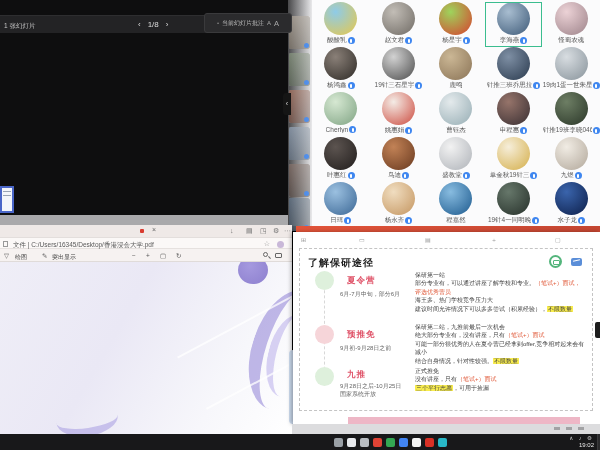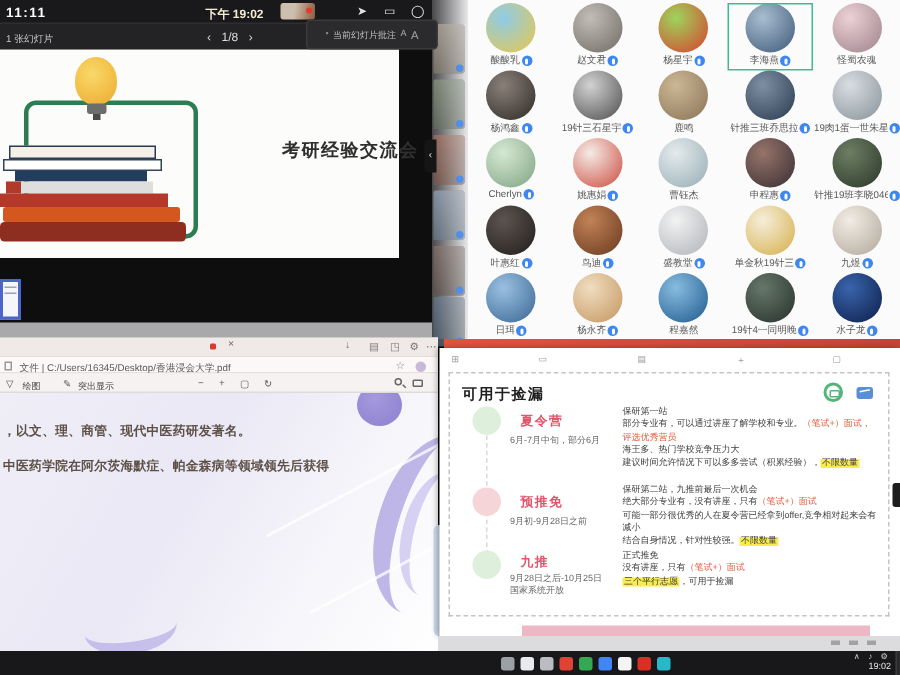--- a/index.html
+++ b/index.html
@@ -126,59 +126,35 @@
   .tray .t1{font-size:5.5px;color:#cfcfcf;letter-spacing:2px}
   .tray .t2{font-size:6px;color:#e8e8e8}
   .showdesk{position:absolute;right:0;top:0;width:3px;height:16px;background:#2a2a2c;border-left:1px solid #3a3a3c}
 </style>
 </head>
 <body>
 
 <div id="screen">
 
   <div class="share">
-    <div class="statusbar">
-      <span class="stime">11:11</span>
-      <span class="clock">下午 19:02</span>
-      <div class="minithumb">
-          <span class="red"></span>
-        </div>
-      <span class="tico" style="left:238px">➤</span>
-      <span class="tico" style="left:256px">▭</span>
-      <span class="tico" style="left:274px">◯</span>
-    </div>
     <div class="deckbar">
       <span class="slidecount">1 张幻灯片</span>
       <span class="pagenav">
         <span>‹</span>
         <span>1/8</span>
         <span>›</span>
       </span>
     </div>
     <div class="annot">
       <span class="bullet">•</span>
       <span class="albl">当前幻灯片批注</span>
       <span class="a1">A</span>
       <span class="a2">A</span>
     </div>
 
-    <div class="slide">
-      <div class="bframe"></div>
-      <div class="bk" style="left:6px;top:64px;width:98px;height:9px;background:#f4f0e8;border:1px solid #2a3c55"></div>
-      <div class="bk" style="left:2px;top:73px;width:106px;height:8px;background:#ffffff;border:1px solid #33445a"></div>
-      <div class="bk" style="left:10px;top:81px;width:88px;height:7px;background:#223d5e"></div>
-      <div class="bk" style="left:4px;top:88px;width:98px;height:8px;background:#dedede;border-left:10px solid #b23a2a"></div>
-      <div class="bk" style="left:0;top:96px;width:112px;height:9px;background:#b5392b"></div>
-      <div class="bk" style="left:2px;top:105px;width:118px;height:10px;background:#d3571f;border-radius:2px"></div>
-      <div class="bk" style="left:0;top:115px;width:124px;height:13px;background:#8e2e20;border-radius:3px"></div>
-      <div class="bulb"></div>
-      <div class="bulbbase"></div>
-      <div class="bulbtip"></div>
-      <div class="slide-title">考研经验交流会</div>
-    </div>
 
     <div class="miniwin">
         <i></i>
         <i></i>
       </div>
     <div class="graybar"></div>
   </div>
 
   <div class="vstrip" id="vstrip">
       <div class="vtile" style="top: 16px; background: linear-gradient(135deg, rgb(147, 136, 122), rgb(69, 61, 51));">
@@ -412,39 +388,37 @@
       <span class="printico"></span>
     </div>
     <div class="pdfcontent">
       <div class="circ1"></div>
       <div class="sw1"></div>
       <div class="sw2"></div>
       <div class="sw3"></div>
       <div class="streak" style="left:170px;top:64px;width:130px;transform:rotate(-28deg)"></div>
       <div class="streak" style="left:200px;top:120px;width:110px;transform:rotate(-28deg)"></div>
       <div id="pdftext">
-          <div class="pline">，以文、理、商管、现代中医药研发著名。</div>
           <div class="pline gap"></div>
-          <div class="pline">中医药学院在阿尔茨海默症、帕金森病等领域领先后获得</div>
         </div>
     </div>
   </div>
 
   <div class="bb1"></div>
   <div class="bb2"></div>
   <div class="ppt">
     <div class="ppt-toolbar">
       <span class="wico" style="left:8px">⊞</span>
       <span class="wico" style="left:66px">▭</span>
       <span class="wico" style="left:132px">▤</span>
       <span class="wico" style="left:198px">＋</span>
       <span class="wico" style="left:262px">▢</span>
     </div>
     <div class="ppt-slide" id="pptslide">
-      <div class="ppt-title">可用于捡漏</div>
+      <div class="ppt-title">了解保研途径</div>
       <div class="stamp"></div>
       <div class="blueic"></div>
       <div class="tlinev"></div>
     <div class="tcirc" style="top: 22px; background: rgb(222, 240, 220);"></div>
         <div class="tlabel" style="top: 26px; color: rgb(224, 86, 107);">夏令营</div>
         <div class="tdates" style="top: 42px;">
           <div>6月-7月中旬，部分6月</div>
         </div>
         <div class="tblock" style="top: 22px;">
           <div class="tline"><span>保研第一站</span></div>

